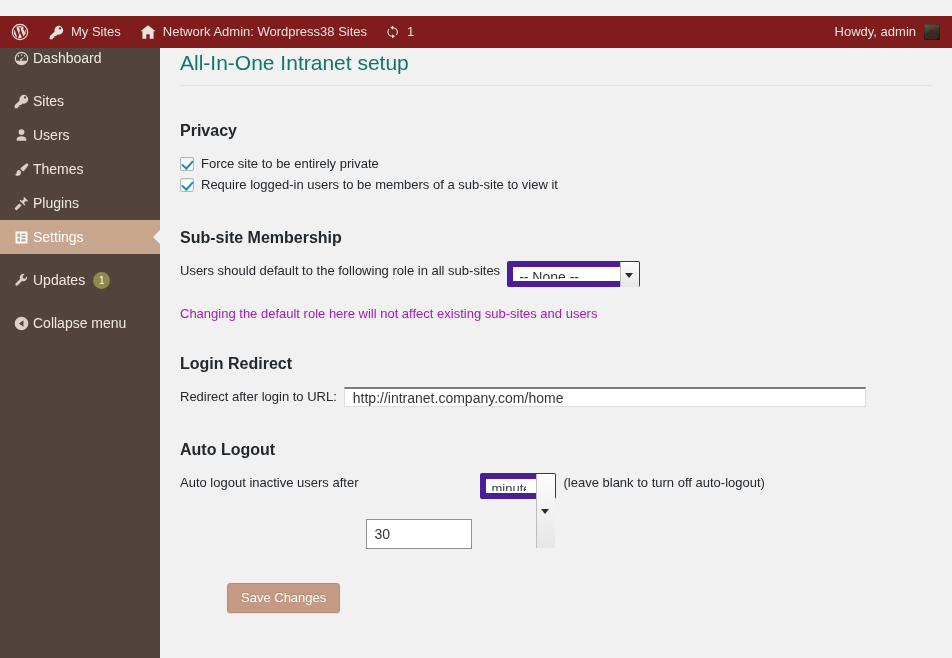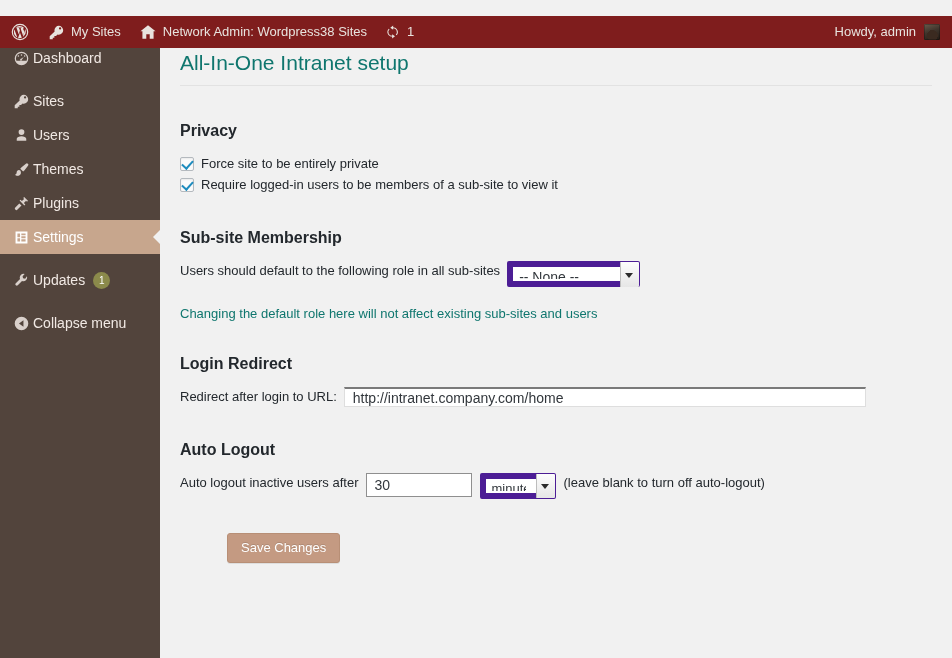--- a/index.html
+++ b/index.html
@@ -143,21 +143,21 @@
     width: 5px; height: 9px;
     border: solid #1e8cbe;
     border-width: 0 2px 2px 0;
     transform: rotate(42deg);
   }
   .inline-row {
     display: flex; 
     font-size: 13px; line-height: 20px;
   }
   .inline-row .lbl { margin-right: 7px; }
-  .hint { font-size: 13px; margin-top: 18px; color: #0f766e; }
+  .hint { font-size: 13px; margin-top: 18px; color: #a21caf; }
   .note { font-size: 13px; margin-left: 8px; color: #23282d; }
 
   select.wp-select {
     font-family: "Liberation Sans", sans-serif;
     font-size: 14px;
     height: 26px;
     padding: 2px 24px 2px 6px;
     color: #32373c;
     background: #fff;
     border: 6px solid #4c1d95;
@@ -192,21 +192,21 @@
     color: #32373c;
     background: #fff;
     border: 1px solid #dedede;
     border-top: 2px solid #7a7a7a;
     border-radius: 0;
     padding: 4px 8px;
     height: 20px;
     outline: none;
   }
   #redirect-url { width: 522px; }
-  #logout-mins  { width: 106px; border: 1px solid #8f8f8f; border-top: 1px solid #8f8f8f; height: 24px; }
+  #logout-mins  { width: 106px; border: 1px solid #8f8f8f; border-top: 1px solid #8f8f8f; height: 30px; margin-top: 46px; }
 
   .btn-primary {
     display: inline-block;
     background: #c49a82;
     border: 1px solid #b88f76;
     border-radius: 3px;
     color: #ffffff;
     font-family: "Liberation Sans", sans-serif;
     font-size: 13px;
     padding: 6px 13px 7px 13px;

